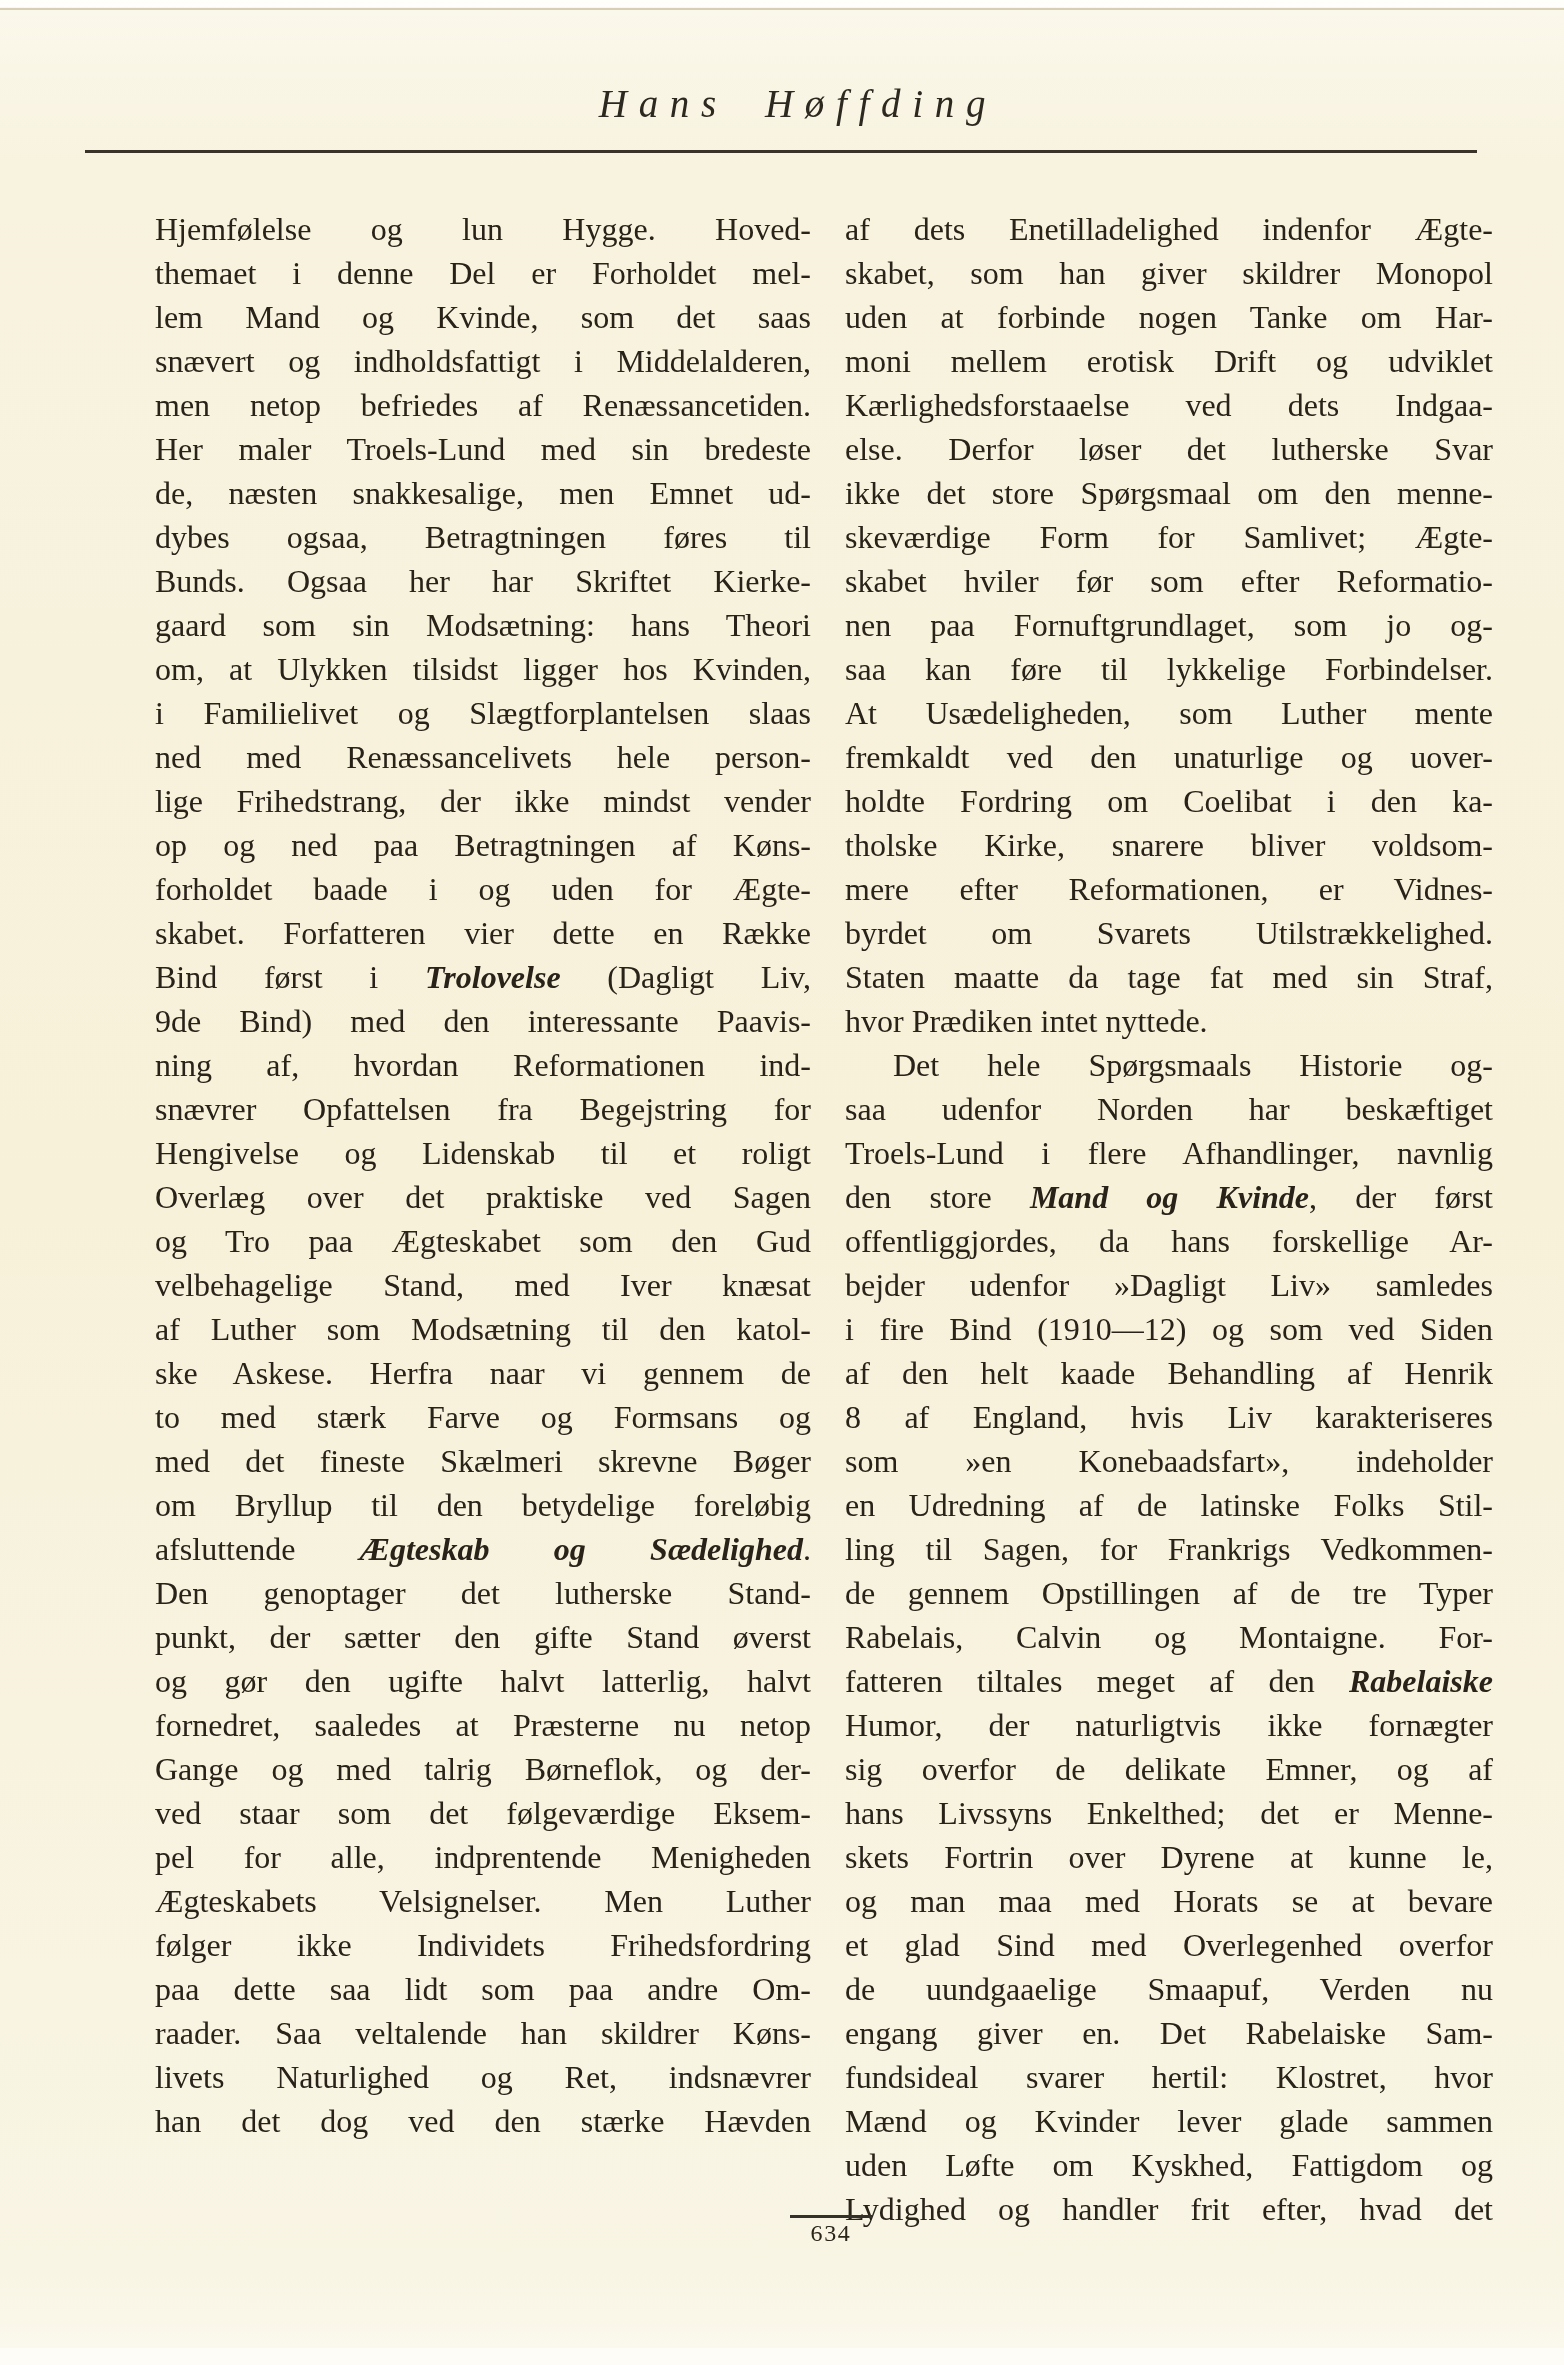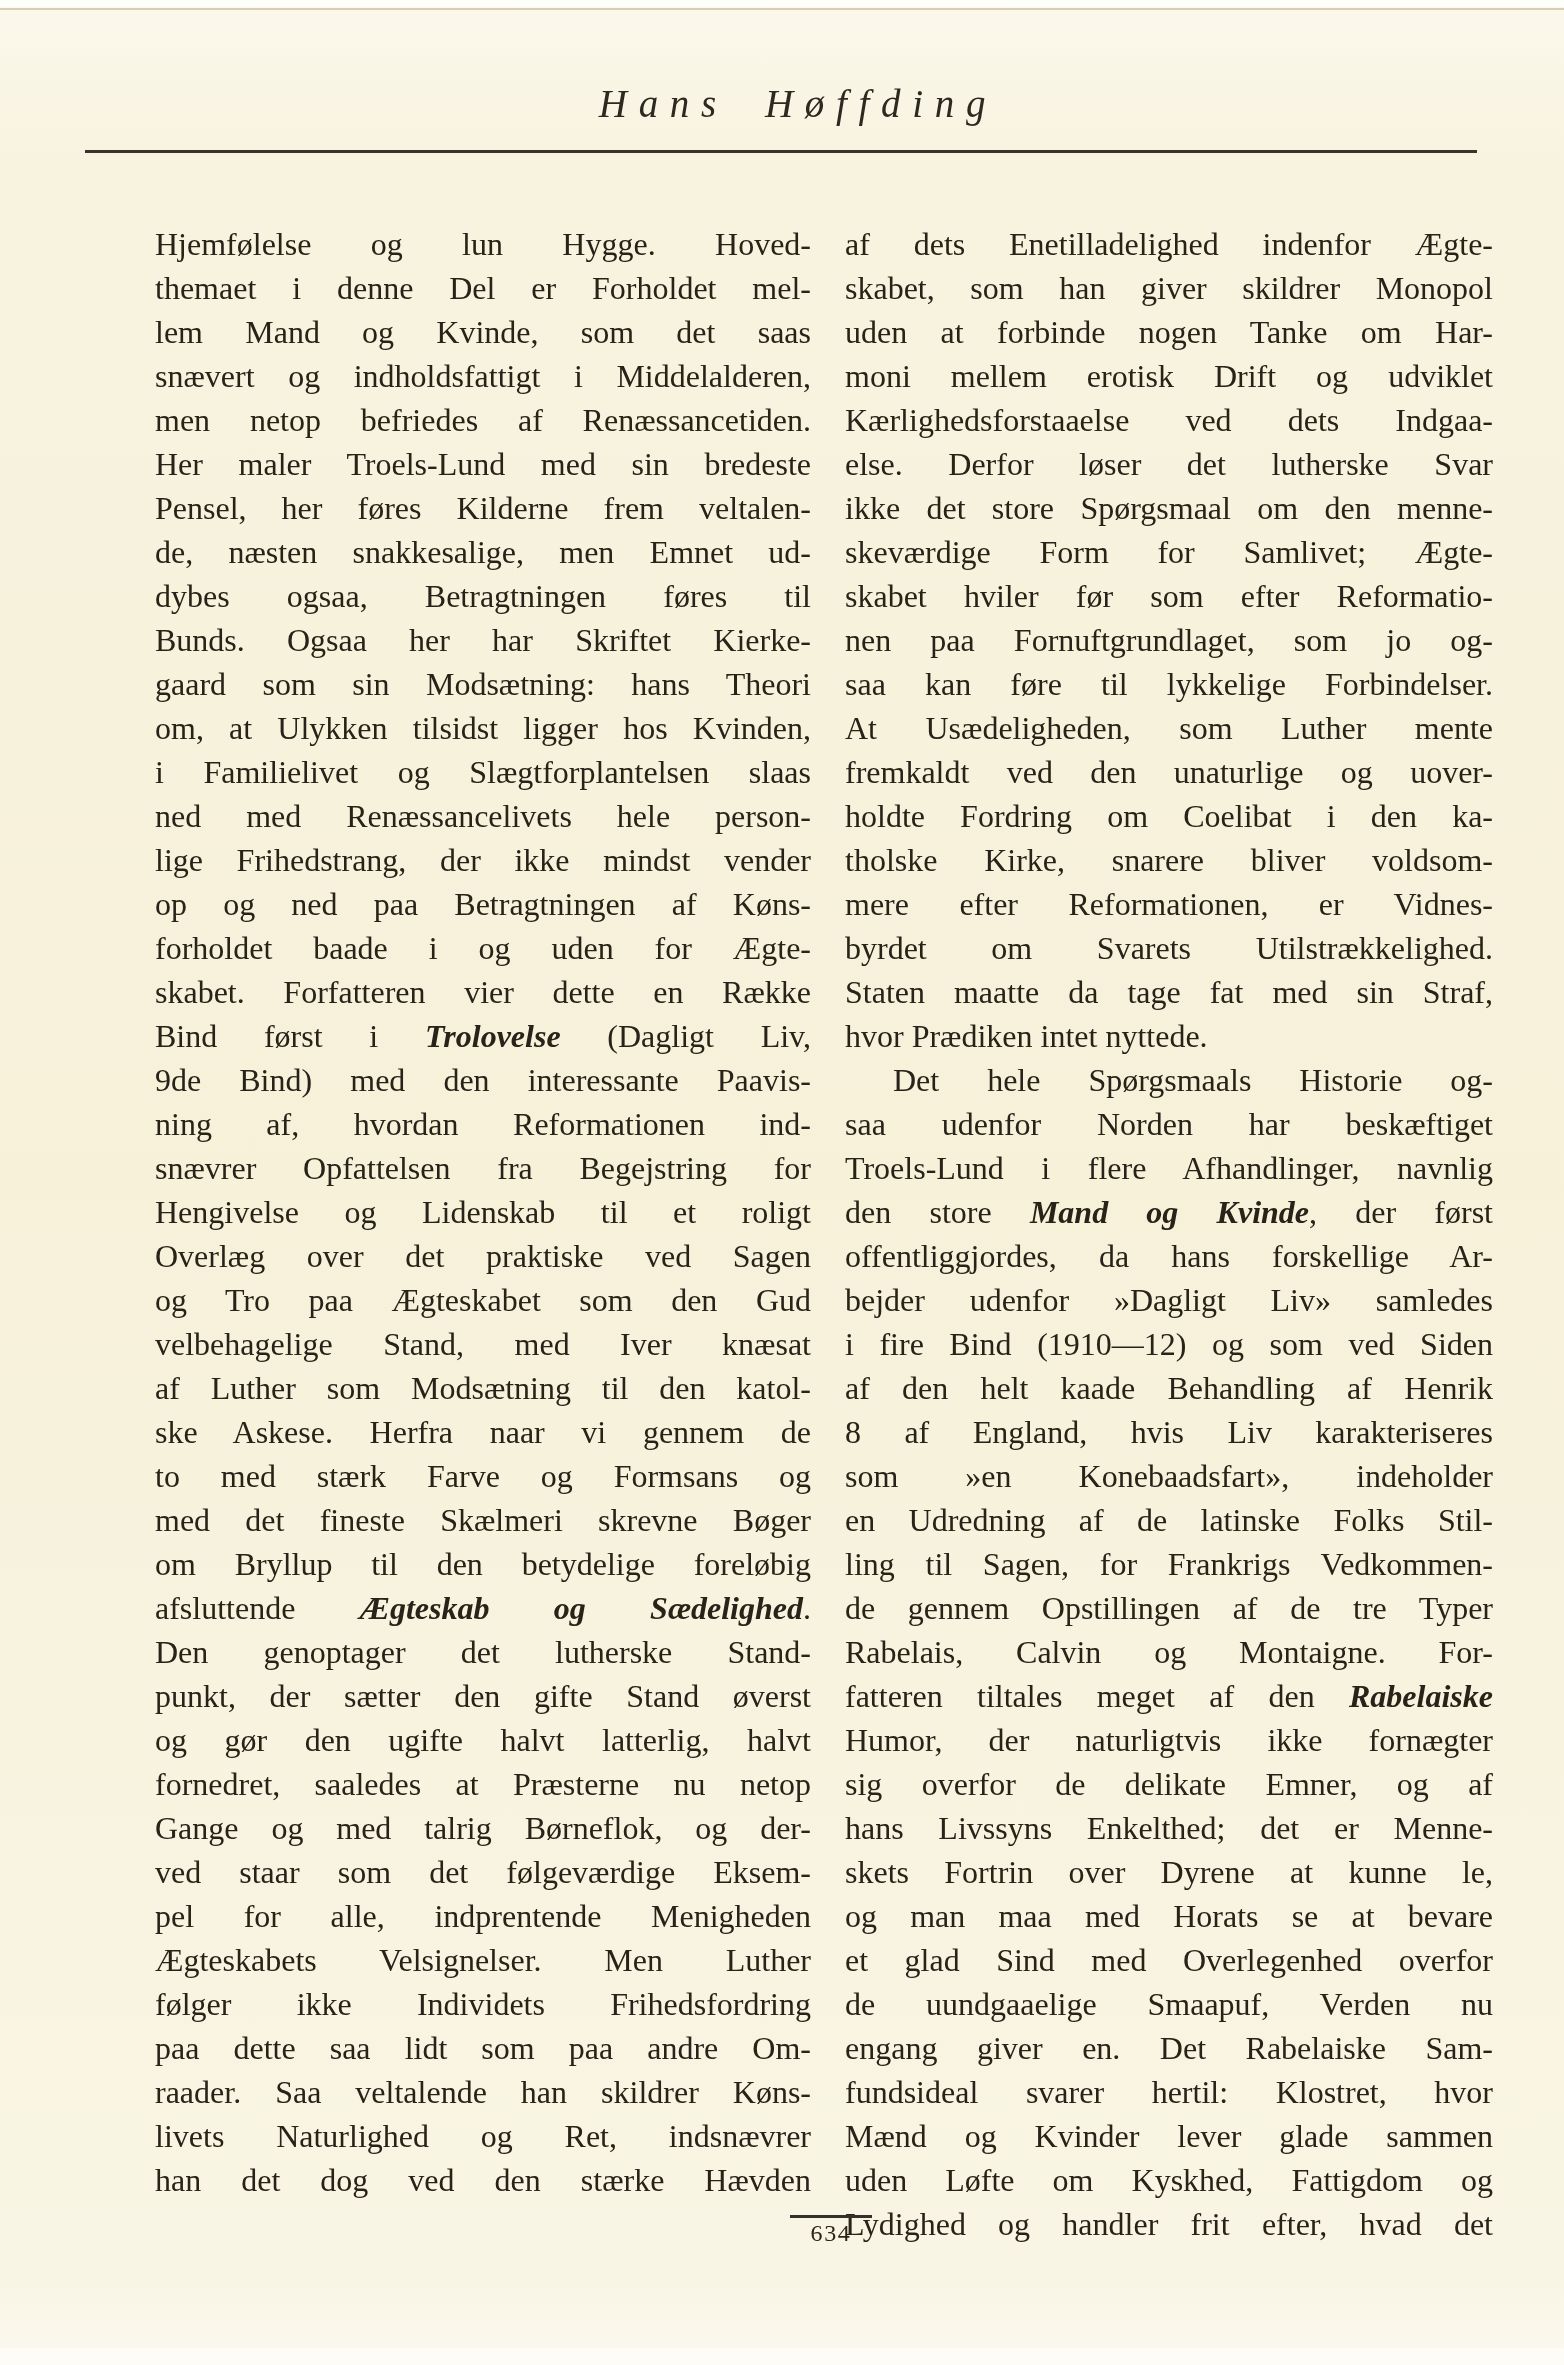--- a/index.html
+++ b/index.html
@@ -32,21 +32,21 @@
     letter-spacing: 0.30em;
     word-spacing: 0.40em;
     color: #2e2920;
   }
   .header-rule {
     position: absolute; top: 150px; left: 85px; width: 1392px; height: 2.5px;
     background: #39332a;
   }
   .column {
     position: absolute;
-    top: 222px;
+    top: 207px;
     font-size: 32px;
     line-height: 44px;
   }
   .column.left  { left: 155px;  width: 656px; }
   .column.right { left: 845px; width: 648px; }
   .line {
     text-align: justify;
     text-align-last: justify;
   }
   .line.para-end { text-align-last: left; }
@@ -77,21 +77,20 @@
   <div class="running-header">Hans Høffding</div>
   <div class="header-rule"></div>
 
   <div class="column left">
       <div class="line"><span>Hjemfølelse og lun Hygge. Hoved-</span></div>
       <div class="line"><span>themaet i denne Del er Forholdet mel-</span></div>
       <div class="line"><span>lem Mand og Kvinde, som det saas</span></div>
       <div class="line"><span>snævert og indholdsfattigt i Middelalderen,</span></div>
       <div class="line"><span>men netop befriedes af Renæssancetiden.</span></div>
       <div class="line"><span>Her maler Troels-Lund med sin bredeste</span></div>
-      <div class="line"><span>Pensel, her føres Kilderne frem veltalen-</span></div>
       <div class="line"><span>de, næsten snakkesalige, men Emnet ud-</span></div>
       <div class="line"><span>dybes ogsaa, Betragtningen føres til</span></div>
       <div class="line"><span>Bunds. Ogsaa her har Skriftet Kierke-</span></div>
       <div class="line"><span>gaard som sin Modsætning: hans Theori</span></div>
       <div class="line"><span>om, at Ulykken tilsidst ligger hos Kvinden,</span></div>
       <div class="line"><span>i Familielivet og Slægtforplantelsen slaas</span></div>
       <div class="line"><span>ned med Renæssancelivets hele person-</span></div>
       <div class="line"><span>lige Frihedstrang, der ikke mindst vender</span></div>
       <div class="line"><span>op og ned paa Betragtningen af Køns-</span></div>
       <div class="line"><span>forholdet baade i og uden for Ægte-</span></div>

